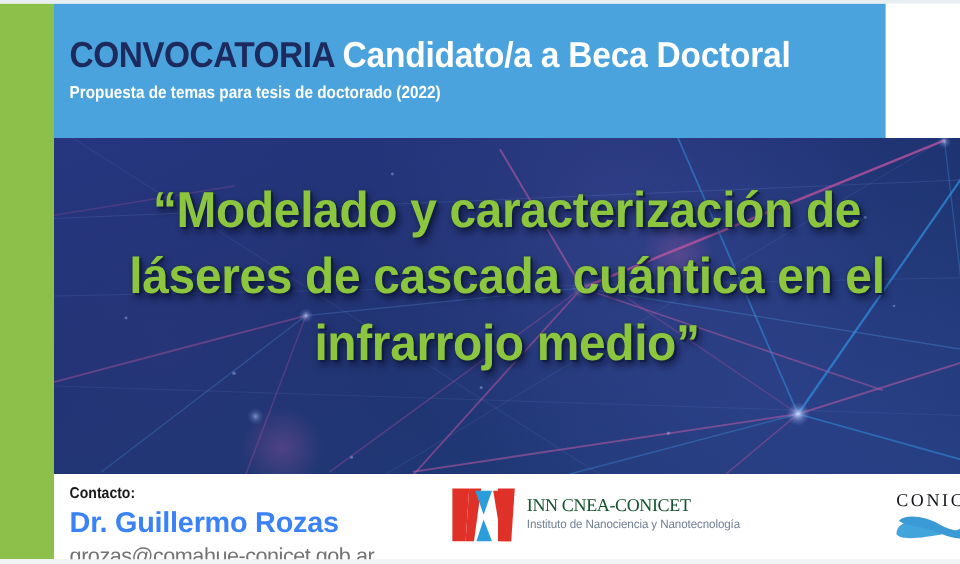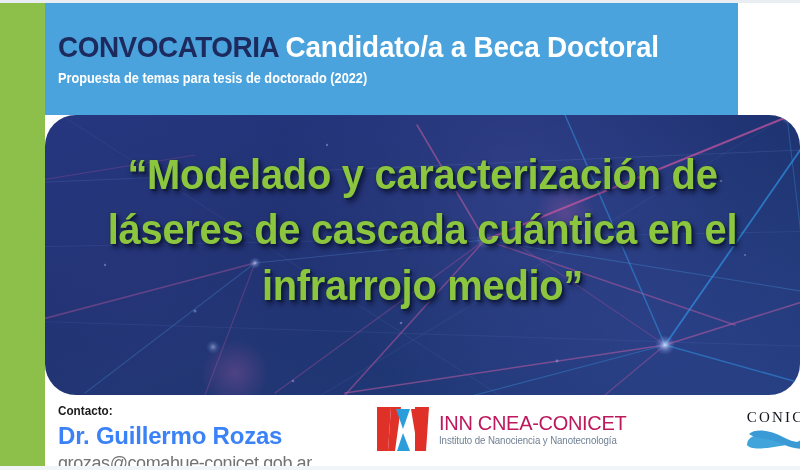--- a/index.html
+++ b/index.html
@@ -86,21 +86,20 @@
     top: 112px;
     width: 755px;
     height: 280px;
     background:
       radial-gradient(circle at 62% 24%, rgba(60,72,150,0.55) 0%, rgba(26,39,96,0) 45%),
       radial-gradient(circle at 82% 78%, rgba(52,70,148,0.5) 0%, rgba(26,39,96,0) 42%),
       radial-gradient(circle at 12% 60%, rgba(48,60,130,0.4) 0%, rgba(26,39,96,0) 48%),
       linear-gradient(160deg, #24357f 0%, #1e3070 35%, #1d3470 60%, #223d7d 100%);
     overflow: hidden;
     z-index: 2;
-    border-radius: 31px;
   }
   .hero-svg {
     position: absolute;
     left: 0; top: 0;
     width: 755px;
     height: 280px;
   }
   .hero-title {
     position: absolute;
     left: 0;
@@ -181,23 +180,23 @@
     position: absolute;
     left: 0;
     top: 4px;
     display: flex;
     align-items: center;
     gap: 8px;
   }
   .inn-mark { width: 56px; height: 52px; display: block; }
   .inn-texts { line-height: 1; }
   .inn-title {
-    font-family: Liberation Sans, sans-serif;
-    font-size: 20px;
-    color: #be185d;
+    font-family: Liberation Serif, serif;
+    font-size: 15px;
+    color: #14532d;
     letter-spacing: -0.3px;
     white-space: nowrap;
   }
   .inn-sub {
     margin-top: 3px;
     font-family: "Liberation Sans Narrow", "Liberation Sans", sans-serif;
     font-size: 10px;
     color: #6f7f93;
     letter-spacing: -0.1px;
     white-space: nowrap;

